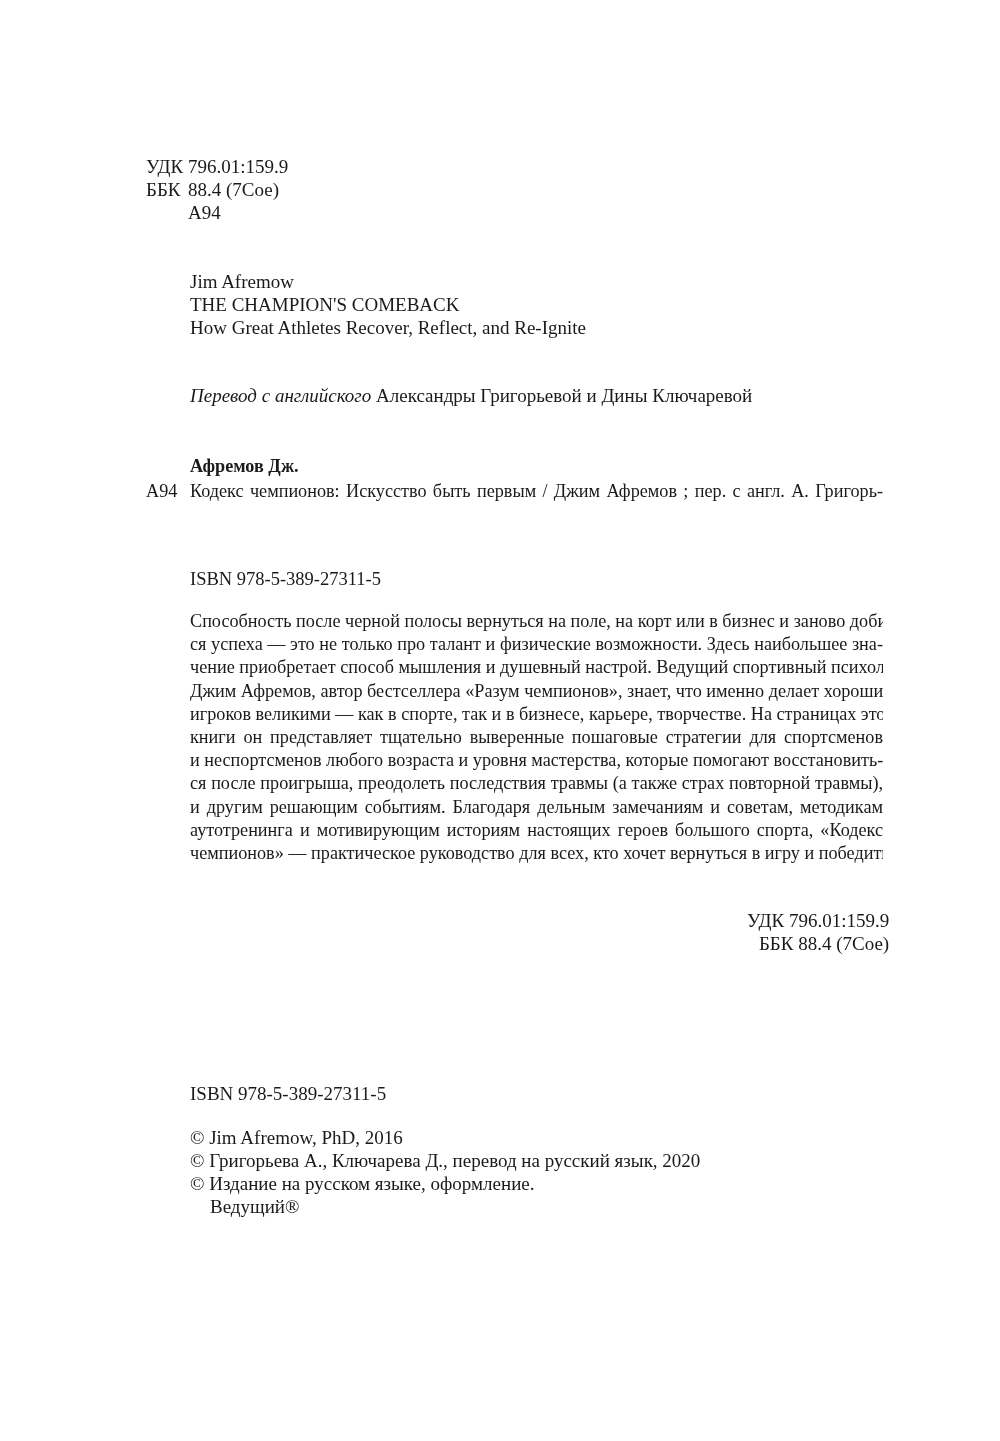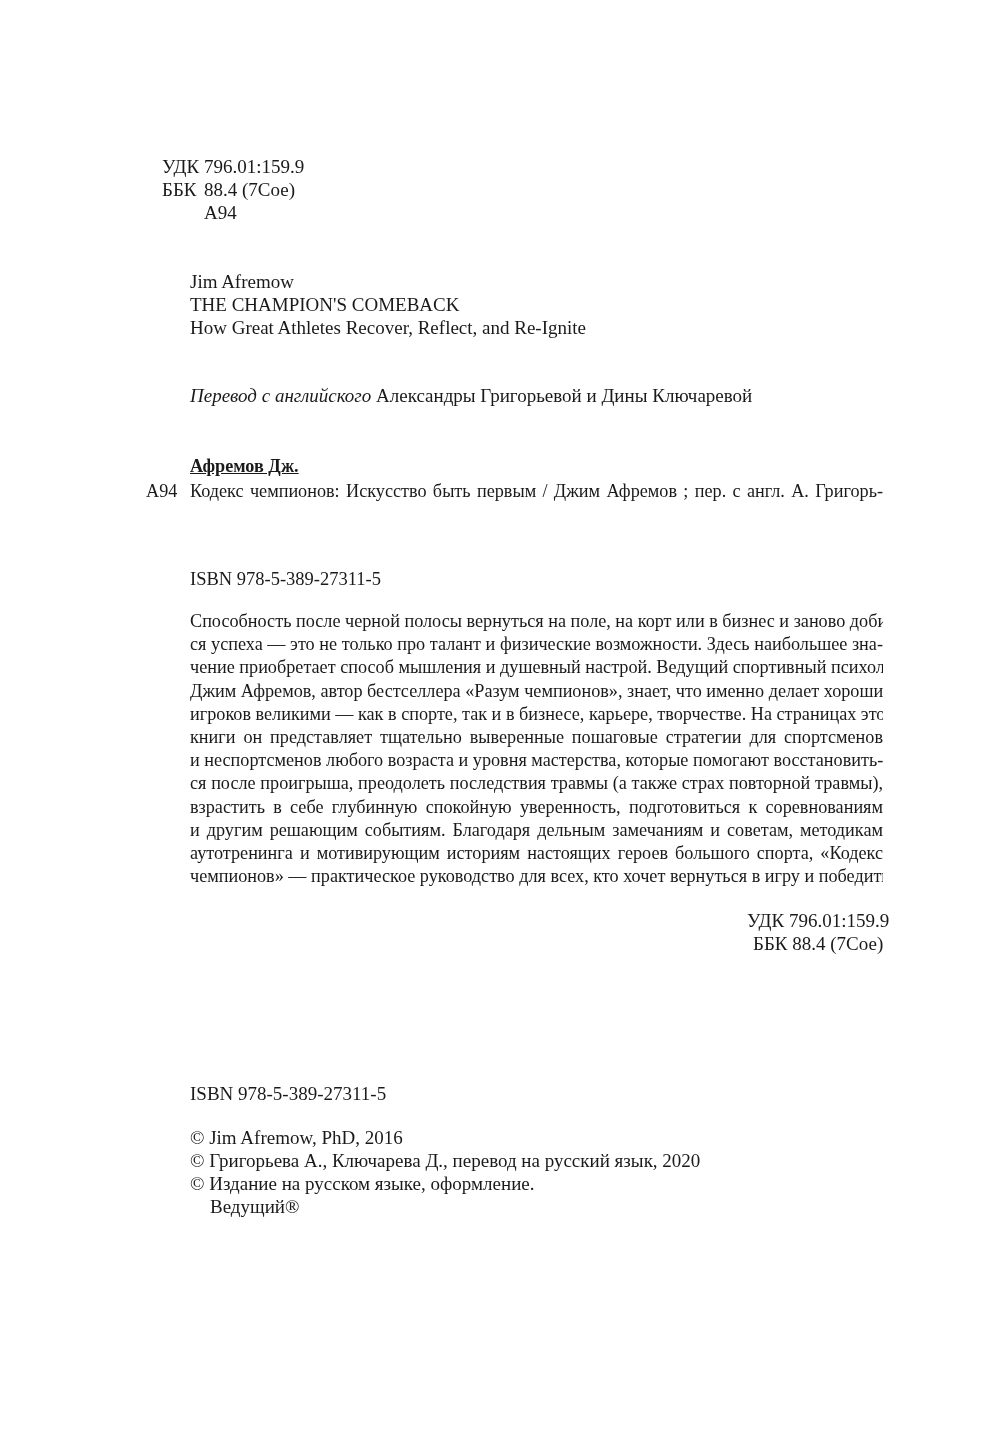--- a/index.html
+++ b/index.html
@@ -12,21 +12,21 @@
     height: 1441px;
     position: relative;
     overflow: hidden;
     font-family: "DejaVu Serif", "Liberation Serif", serif;
     color: #1a1a1a;
   }
   .abs { position: absolute; white-space: nowrap; }
   .serif18 { font-family: "Liberation Serif", "DejaVu Serif", serif; font-size: 19px; line-height: 23px; }
 
   
-  .cls-row { display: flex; margin-left: 16px; }
+  .cls-row { display: flex; }
   .cls-label { width: 42px; display: inline-block; }
 
   
   .annotation {
     position: absolute;
     left: 190px;
     top: 610px;
     width: 693px;
     font-family: "Liberation Serif", serif;
     font-size: 18.2px;
@@ -50,21 +50,21 @@
     width: 693px;
     font-family: "Liberation Serif", serif;
     font-size: 18.2px;
     line-height: 23.2px;
   }
   .biblio .line { display: block; text-align: justify; text-align-last: justify; white-space: nowrap; }
   .biblio .line.last { text-align-last: left; }
 
   .italic { font-style: italic; }
   .bold { font-weight: bold; }
-  .right-codes { text-align: center; }
+  .right-codes { text-align: right; }
 </style>
 </head>
 <body>
 
 <div class="abs serif18" style="left:146px; top:155px;">
   <div class="cls-row">
     <span class="cls-label">УДК</span>
     <span>796.01:159.9</span>
   </div>
   <div class="cls-row">
@@ -81,41 +81,40 @@
   <div>Jim Afremow</div>
   <div>THE CHAMPION'S COMEBACK</div>
   <div>How Great Athletes Recover, Reflect, and Re-Ignite</div>
 </div>
 
 <div class="abs serif18" style="left:190px; top:384px;">
   <span class="italic">Перевод с английского</span>
   <span>Александры Григорьевой и Дины Ключаревой</span>
 </div>
 
-<div class="abs" style="left:190px; top:455px; font-family:'Liberation Serif',serif; font-size:18.2px; line-height:23.2px;text-decoration:underline;">
+<div class="abs" style="left:190px; top:455px; font-family:'Liberation Serif',serif; font-size:18.2px; line-height:23.2px;">
   <span class="bold">Афремов Дж.</span>
 </div>
 <div class="abs" style="left:146px; top:480px; font-family:'Liberation Serif',serif; font-size:18.2px; line-height:23.2px;">А94</div>
 
 <div class="biblio">
   <span class="line">Кодекс чемпионов: Искусство быть первым / Джим Афремов ; пер. с англ. А. Григорь-</span>
 </div>
 
 <div class="abs" style="left:190px; top:568px; font-family:'Liberation Serif',serif; font-size:18.5px; line-height:23px;">ISBN 978-5-389-27311-5</div>
 
 <div class="annotation">
   <span class="line">Способность после черной полосы вернуться на поле, на корт или в бизнес и заново добить-</span>
   <span class="line">ся успеха — это не только про талант и физические возможности. Здесь наибольшее зна-</span>
   <span class="line">чение приобретает способ мышления и душевный настрой. Ведущий спортивный психолог</span>
   <span class="line">Джим Афремов, автор бестселлера «Разум чемпионов», знает, что именно делает хороших</span>
   <span class="line">игроков великими — как в спорте, так и в бизнесе, карьере, творчестве. На страницах этой</span>
   <span class="line">книги он представляет тщательно выверенные пошаговые стратегии для спортсменов</span>
   <span class="line">и неспортсменов любого возраста и уровня мастерства, которые помогают  восстановить-</span>
   <span class="line">ся после проигрыша, преодолеть последствия травмы (а также страх повторной травмы),</span>
-  <span class="line">взрастить в себе глубинную спокойную уверенность, подготовиться к соревнованиям</span>
   <span class="line">и другим решающим событиям. Благодаря дельным замечаниям и советам, методикам</span>
   <span class="line">аутотренинга и мотивирующим историям настоящих героев большого спорта, «Кодекс</span>
   <span class="line last">чемпионов» — практическое руководство для всех, кто хочет вернуться в игру и победить.</span>
 </div>
 
 <div class="abs serif18 right-codes" style="left:747px; top:909px;">
   <div>УДК 796.01:159.9</div>
   <div>ББК 88.4 (7Сое)</div>
 </div>
 

